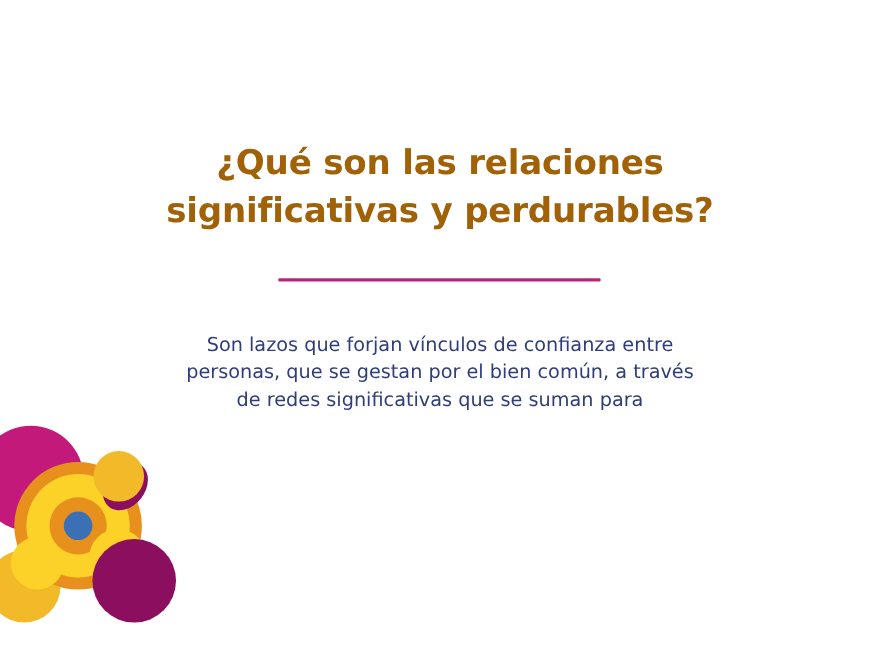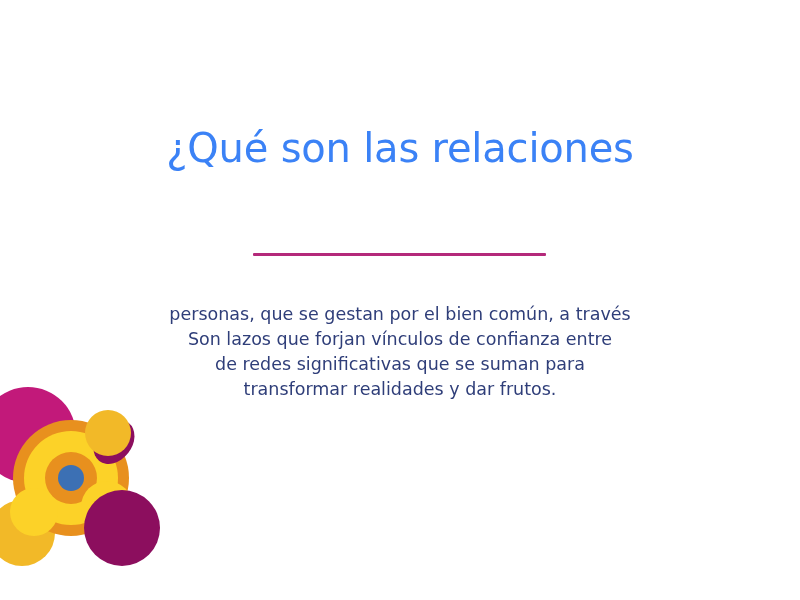--- a/index.html
+++ b/index.html
@@ -28,24 +28,24 @@
   
   .title-block {
     position: absolute;
     left: 60px;
     top: 126px;
     width: 680px;
     text-align: center;
   }
   .title-line {
     font-family: "DejaVu Sans", sans-serif;
-    font-weight: normal;
-    font-size: 40px;
+    font-weight: bold;
+    font-size: 31px;
     line-height: 44px;
-    color: #3b82f6;
+    color: #a16207;
     letter-spacing: -0.2px;
     white-space: nowrap;
   }
 
   
   .divider {
     position: absolute;
     left: 253px;
     top: 253px;
     width: 293px;
@@ -82,29 +82,29 @@
     display: block;
   }
 </style>
 </head>
 <body>
 
 <div class="slide">
 
   <div class="title-block">
     <div class="title-line">¿Qué son las relaciones</div>
+    <div class="title-line">significativas y perdurables?</div>
   </div>
 
   <div class="divider"></div>
 
   <div class="body-block">
+    <div class="body-line">Son lazos que forjan vínculos de confianza entre</div>
     <div class="body-line">personas, que se gestan por el bien común, a través</div>
-    <div class="body-line">Son lazos que forjan vínculos de confianza entre</div>
     <div class="body-line">de redes significativas que se suman para</div>
-    <div class="body-line">transformar realidades y dar frutos.</div>
   </div>
 
   <div class="decor">
     <svg width="200" height="230" viewBox="0 0 200 230" xmlns="http://www.w3.org/2000/svg">
 
       <circle cx="28" cy="65" r="48" fill="#C2197A"></circle>
 
       <circle cx="22" cy="163" r="33" fill="#F2B928"></circle>
 
       <circle cx="71" cy="108" r="58" fill="#E8901E"></circle>

